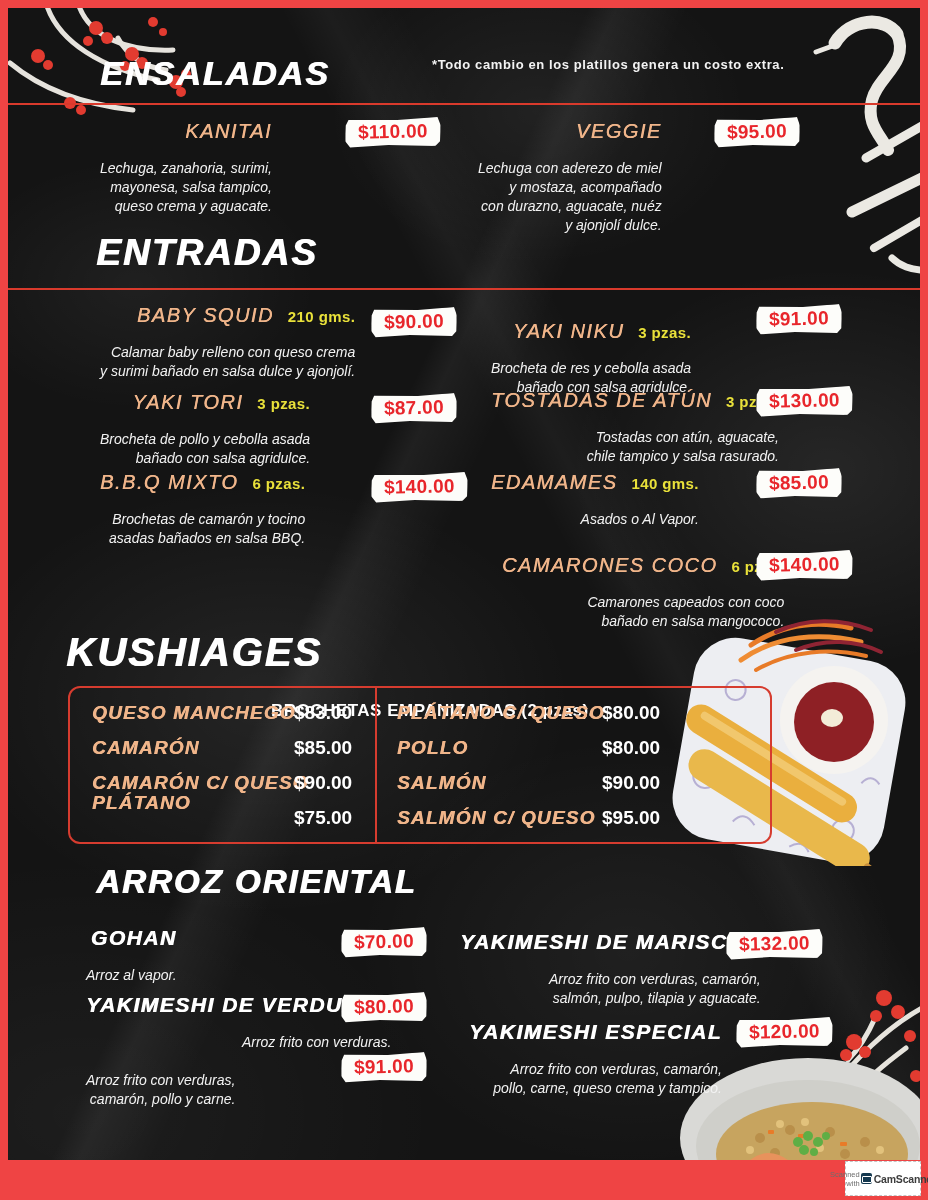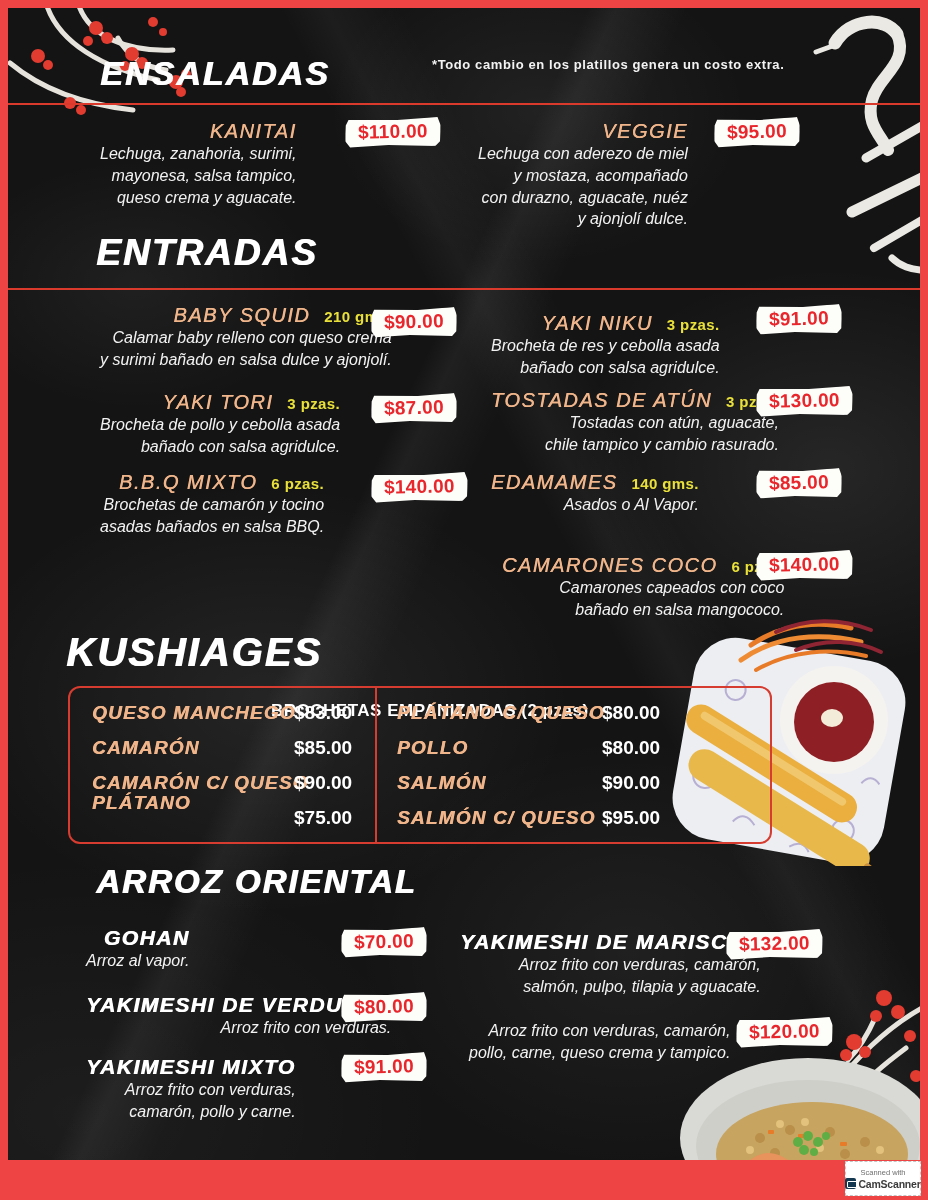--- a/index.html
+++ b/index.html
@@ -19,35 +19,35 @@
   .h1{position:absolute;font-style:italic;font-weight:700;color:#fff;letter-spacing:2px;
       text-shadow:1px 0 #fff;white-space:nowrap;z-index:5;}
   .line{position:absolute;left:0;right:0;height:2px;background:#d93a2c;z-index:4;}
   .note{position:absolute;font-weight:700;font-size:13px;color:#f3f3f3;letter-spacing:.6px;z-index:5;}
   .item{position:absolute;z-index:5;}
   .name{font-style:italic;font-weight:400;font-size:20px;color:#f0b58a;letter-spacing:1.5px;
         text-shadow:.4px 0 #f0b58a;white-space:nowrap;}
   .wname{font-style:italic;font-weight:700;font-size:21px;color:#ffffff;letter-spacing:1.5px;
         text-shadow:.6px 0 #fff;white-space:nowrap;}
   .portion{font-weight:700;font-size:15px;color:#e9e13a;margin-left:14px;letter-spacing:.4px;}
-  .desc{font-style:italic;font-size:16px;color:#f2f2f2;line-height:1.36;white-space:pre-line;margin-top:0;}
+  .desc{font-style:italic;font-size:14px;color:#f2f2f2;line-height:1.36;white-space:pre-line;margin-top:16px;}
   .tag{position:absolute;background:#fdfdfa;color:#e8262b;font-weight:700;font-size:19px;
        padding:3px 13px 4px;transform:rotate(-1.4deg);letter-spacing:.3px;z-index:6;white-space:nowrap;
        clip-path:polygon(1% 22%,4% 3%,55% 7%,97% 0,100% 28%,99% 84%,94% 100%,45% 93%,5% 98%,0 76%);}
   .ktable{position:absolute;left:60px;top:678px;width:678px;height:154px;border:2px solid #d63c2f;
           border-radius:12px;z-index:5;padding-left:22px;}
   .kdivider{position:absolute;left:305px;top:0;bottom:0;width:2px;background:#d63c2f;}
   .kname{position:absolute;font-style:italic;font-weight:700;font-size:19px;color:#f0b58a;
          letter-spacing:1.2px;text-shadow:.4px 0 #f0b58a;white-space:nowrap;}
   .kprice{position:absolute;font-weight:700;font-size:19px;color:#fff;white-space:nowrap;}
   .sub{position:absolute;font-weight:700;font-size:17px;color:#fff;letter-spacing:.5px;z-index:5;margin-top:48px;}
   .decor{position:absolute;z-index:2;}
   .photo{position:absolute;z-index:3;}
   .badge{position:absolute;left:845px;top:1161px;width:74px;height:33px;background:#fff;
-         border:1px dashed #c4c4c4;display:flex;flex-direction:column;align-items:center;
+         border:1px dashed #c4c4c4;display:flex;align-items:center;
          justify-content:center;gap:1px;z-index:8;}
   .badge .sw{font-size:7.5px;color:#6e6e6e;}
   .badge .csrow{display:flex;align-items:center;gap:2px;}
   .badge .cslogo{width:11px;height:11px;border-radius:2px;background:#14384f;position:relative;}
   .badge .cslogo::after{content:"";position:absolute;left:1.5px;top:3px;width:8px;height:5px;
          border:1.2px solid #fff;border-radius:1px;}
   .badge .csname{font-weight:700;font-size:10.5px;color:#3c3c3c;letter-spacing:-.2px;}
 </style>
 </head>
 <body>
@@ -117,38 +117,38 @@
     <div class="h1" style="left:88px;top:224px;font-size:37px">ENTRADAS</div>
     <div class="line" style="top:280px"></div>
 
     <div class="item" style="left:92px;top:296px">
       <div><span class="name">BABY SQUID</span><span class="portion">210 gms.</span></div>
       <div class="desc">Calamar baby relleno con queso crema
 y surimi bañado en salsa dulce y ajonjolí.</div>
     </div>
     <span class="tag" style="left:363px;top:300px">$90.00</span>
 
-    <div class="item" style="left:483px;top:304px">
+    <div class="item" style="left:483px;top:312px">
       <div><span class="name">YAKI NIKU</span><span class="portion">3 pzas.</span></div>
       <div class="desc">Brocheta de res y cebolla asada
 bañado con salsa agridulce.</div>
     </div>
     <span class="tag" style="left:748px;top:297px">$91.00</span>
 
     <div class="item" style="left:92px;top:383px">
       <div><span class="name">YAKI TORI</span><span class="portion">3 pzas.</span></div>
       <div class="desc">Brocheta de pollo y cebolla asada
 bañado con salsa agridulce.</div>
     </div>
     <span class="tag" style="left:363px;top:386px">$87.00</span>
 
     <div class="item" style="left:483px;top:381px">
       <div><span class="name">TOSTADAS DE ATÚN</span><span class="portion">3 pzas.</span></div>
       <div class="desc">Tostadas con atún, aguacate,
-chile tampico y cambio rasurado.</div>
+chile tampico y salsa rasurado.</div>
     </div>
     <span class="tag" style="left:748px;top:379px">$130.00</span>
 
     <div class="item" style="left:92px;top:463px">
       <div><span class="name">B.B.Q MIXTO</span><span class="portion">6 pzas.</span></div>
       <div class="desc">Brochetas de camarón y tocino
 asadas bañados en salsa BBQ.</div>
     </div>
     <span class="tag" style="left:363px;top:465px">$140.00</span>
 
@@ -228,34 +228,34 @@
     </div>
     <span class="tag" style="left:333px;top:920px">$70.00</span>
 
     <div class="item" style="left:78px;top:985px">
       <div><span class="wname">YAKIMESHI DE VERDURAS</span></div>
       <div class="desc">Arroz frito con verduras.</div>
     </div>
     <span class="tag" style="left:333px;top:985px">$80.00</span>
 
     <div class="item" style="left:78px;top:1047px">
-      <div><span class="wname">YAKIMESHI MIXTO</span></div>
       <div class="desc">Arroz frito con verduras,
 camarón, pollo y carne.</div>
     </div>
     <span class="tag" style="left:333px;top:1045px">$91.00</span>
 
     <div class="item" style="left:452px;top:922px">
       <div><span class="wname">YAKIMESHI DE MARISCOS</span></div>
       <div class="desc">Arroz frito con verduras, camarón,
 salmón, pulpo, tilapia y aguacate.</div>
     </div>
     <span class="tag" style="left:718px;top:922px">$132.00</span>
 
     <div class="item" style="left:461px;top:1012px">
+      <div><span class="wname">YAKIMESHI ESPECIAL</span></div>
       <div class="desc">Arroz frito con verduras, camarón,
 pollo, carne, queso crema y tampico.</div>
     </div>
     <span class="tag" style="left:728px;top:1010px">$120.00</span>
 
     <svg class="decor" style="left:756px;top:978px" width="156" height="176" viewBox="0 0 156 176">
       <g fill="none" stroke="#f2efe8" stroke-width="5" stroke-linecap="round" opacity=".95">
         <path d="M158,22 C122,42 92,72 60,112"></path>
         <path d="M142,62 C122,77 102,92 80,122"></path>
         <path d="M112,30 C104,48 96,62 84,74"></path>

